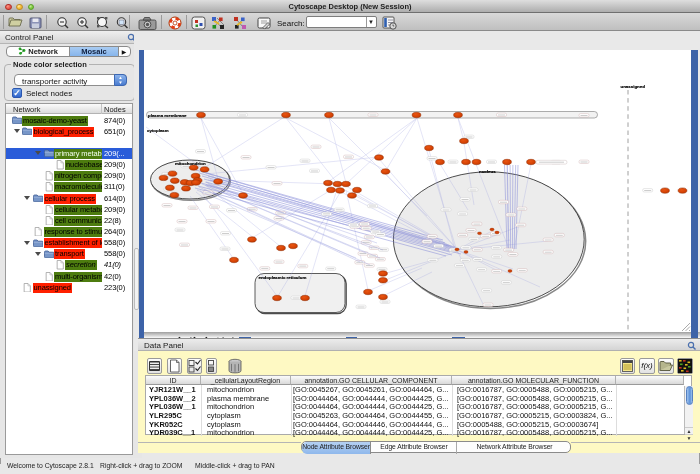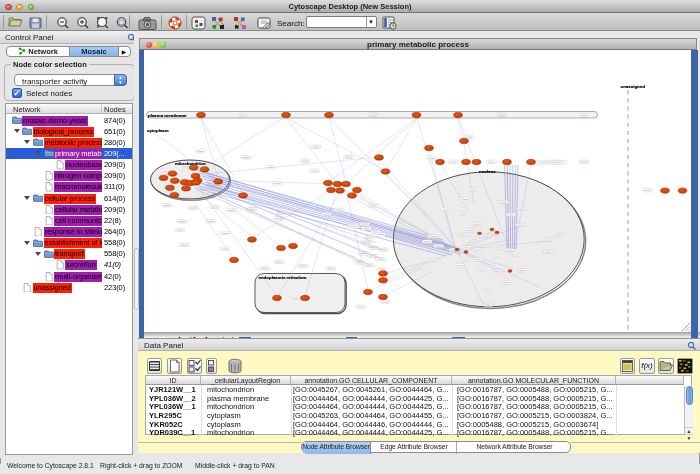--- a/index.html
+++ b/index.html
@@ -28,21 +28,21 @@
 #chklbl{position:absolute;left:26px;top:58px;font-size:8px;color:#111;}
 #tree{position:absolute;left:5px;top:72px;width:128px;height:352px;background:#fff;border:1px solid #9a9a9a;overflow:hidden;}
 #treehead{position:absolute;left:0;top:0;width:126px;height:10px;background:linear-gradient(#fbfbfb,#dcdcdc);border-bottom:1px solid #b3b3b3;font-size:7.5px;color:#222;}
 #treehead .n1{position:absolute;left:7px;top:1px;}
 #treehead .n2{position:absolute;left:98px;top:1px;}
 #treehead .sep{position:absolute;left:95px;top:0;width:1px;height:10px;background:#c5c5c5;}
 .trow{position:absolute;left:0;width:126px;height:11px;}
 .trow .lbl{position:absolute;top:0.5px;font-size:7.5px;letter-spacing:-0.1px;line-height:10px;color:#000;padding:0 1px;white-space:nowrap;overflow:hidden;}
 .trow .cnt{position:absolute;left:98px;top:0.5px;font-size:7.5px;letter-spacing:-0.1px;line-height:10px;color:#000;}
 .lred{background:#ff2000;}
-.lgreen{background:#a21caf;}
+.lgreen{background:#4d7c0f;}
 .exp{position:absolute;top:3px;width:0;height:0;border-left:3.5px solid transparent;border-right:3.5px solid transparent;border-top:4.5px solid #4a4a4a;}
 .fold{position:absolute;top:1px;width:10px;height:8px;}
 .page{position:absolute;top:0.5px;width:8px;height:9.5px;}
 
 #mdi{left:134px;top:31px;width:566px;height:320px;background:#e9e9e9;}
 #win{position:absolute;left:5px;top:7px;width:558px;height:313px;}
 #wtitle{position:absolute;left:0;top:0;width:558px;height:12px;background:linear-gradient(#d8d8d8,#b2b2b2);border:1px solid #8a8a8a;border-bottom:1px solid #777;}
 #wtitle .t{position:absolute;left:0;right:0;top:1px;text-align:center;font-size:8px;font-weight:bold;color:#1c1c1c;}
 .tl2{position:absolute;top:3px;width:5.5px;height:5.5px;border-radius:50%;}
 #wl{position:absolute;left:0;top:12px;width:5px;height:295px;background:#3d63a8;}
@@ -197,29 +197,20 @@
         </div>
       <div class="trow" style="top:22.1px;">
           <div class="exp" style="left:8.0px"></div>
           <svg class="fold" style="left:16.0px" width="10" height="8" viewBox="0 0 10 8">
             <path d="M0.5 2.2 q0-1.2 1-1.2 h2.6 l1 1.2 h4 q0.9 0 0.9 1 v3.6 q0 1-0.9 1 h-7.6 q-1 0-1-1 z" fill="#7796c8" stroke="#3e5c94" stroke-width="0.8"></path>
             <path d="M0.7 3.4 h8.6" stroke="#9db6dc" stroke-width="0.7"></path>
           </svg>
           <div class="lbl lred" style="left:26.5px;max-width:69.5px;">biological_process</div>
           <div class="cnt" style="">651(0)</div>
         </div>
-      <div class="trow" style="top:33.3px;">
-          <div class="exp" style="left:18.0px"></div>
-          <svg class="fold" style="left:27.0px" width="10" height="8" viewBox="0 0 10 8">
-            <path d="M0.5 2.2 q0-1.2 1-1.2 h2.6 l1 1.2 h4 q0.9 0 0.9 1 v3.6 q0 1-0.9 1 h-7.6 q-1 0-1-1 z" fill="#7796c8" stroke="#3e5c94" stroke-width="0.8"></path>
-            <path d="M0.7 3.4 h8.6" stroke="#9db6dc" stroke-width="0.7"></path>
-          </svg>
-          <div class="lbl lred" style="left:37.5px;max-width:58.5px;">metabolic process</div>
-          <div class="cnt" style="">280(0)</div>
-        </div>
       <div class="trow" style="top:44.4px;background:#2a5cd9;">
           <div class="exp" style="left:29.0px"></div>
           <svg class="fold" style="left:38.0px" width="10" height="8" viewBox="0 0 10 8">
             <path d="M0.5 2.2 q0-1.2 1-1.2 h2.6 l1 1.2 h4 q0.9 0 0.9 1 v3.6 q0 1-0.9 1 h-7.6 q-1 0-1-1 z" fill="#7796c8" stroke="#3e5c94" stroke-width="0.8"></path>
             <path d="M0.7 3.4 h8.6" stroke="#9db6dc" stroke-width="0.7"></path>
           </svg>
           <div class="lbl lgreen" style="left:48.0px;max-width:48.0px;color:#f4fff0;">primary metabo</div>
           <div class="cnt" style="color:#fff;">209(...</div>
         </div>
       <div class="trow" style="top:55.6px;">
@@ -368,26 +359,20 @@
 </g>
 <line x1="374" y1="342" x2="510" y2="342" stroke="#9a9a9a" stroke-width="0.8"></line>
 <rect x="452" y="337" width="13" height="11" fill="#3d63a8"></rect>
 <g stroke="#9a9ad8" stroke-width="0.6" fill="none" opacity="0.55">
 <path d="M470 345 q8 -6 15 0 M486 340 l-10 6 M488 346 q7 -8 13 -1 l10 -4 M502 340 l12 6 M514 346 l12 -6 M526 341 l10 5"></path>
 <path d="M478 341 l30 4 M500 345 l24 -4"></path>
 </g>
 <rect x="546" y="338" width="154" height="13" fill="#3d63a8"></rect>
 </svg>
     <div id="win">
-      <div id="wtitle">
-        <div class="tl2" style="left:6px;background:radial-gradient(circle at 35% 30%,#ff9a8a,#ec6255 45%,#d33a2e);"></div>
-        <div class="tl2" style="left:13px;background:radial-gradient(circle at 35% 30%,#ffe9a8,#f5c33d 45%,#dd9f2a);"></div>
-        <div class="tl2" style="left:20px;background:radial-gradient(circle at 35% 30%,#c8f0a0,#8cd04a 45%,#62b52e);"></div>
-        <div class="t">primary metabolic process</div>
-      </div>
       <div id="wl"></div>
         <div id="wr"></div>
       <div id="canvas"><svg width="547" height="282" viewBox="144 50 547 282">
 <defs>
               <radialGradient id="ng" cx="40%" cy="35%" r="70%">
 <stop offset="0%" stop-color="#e85512"></stop>
                 <stop offset="65%" stop-color="#d64305"></stop>
                 <stop offset="100%" stop-color="#c03a02"></stop>
 </radialGradient>
             </defs>

